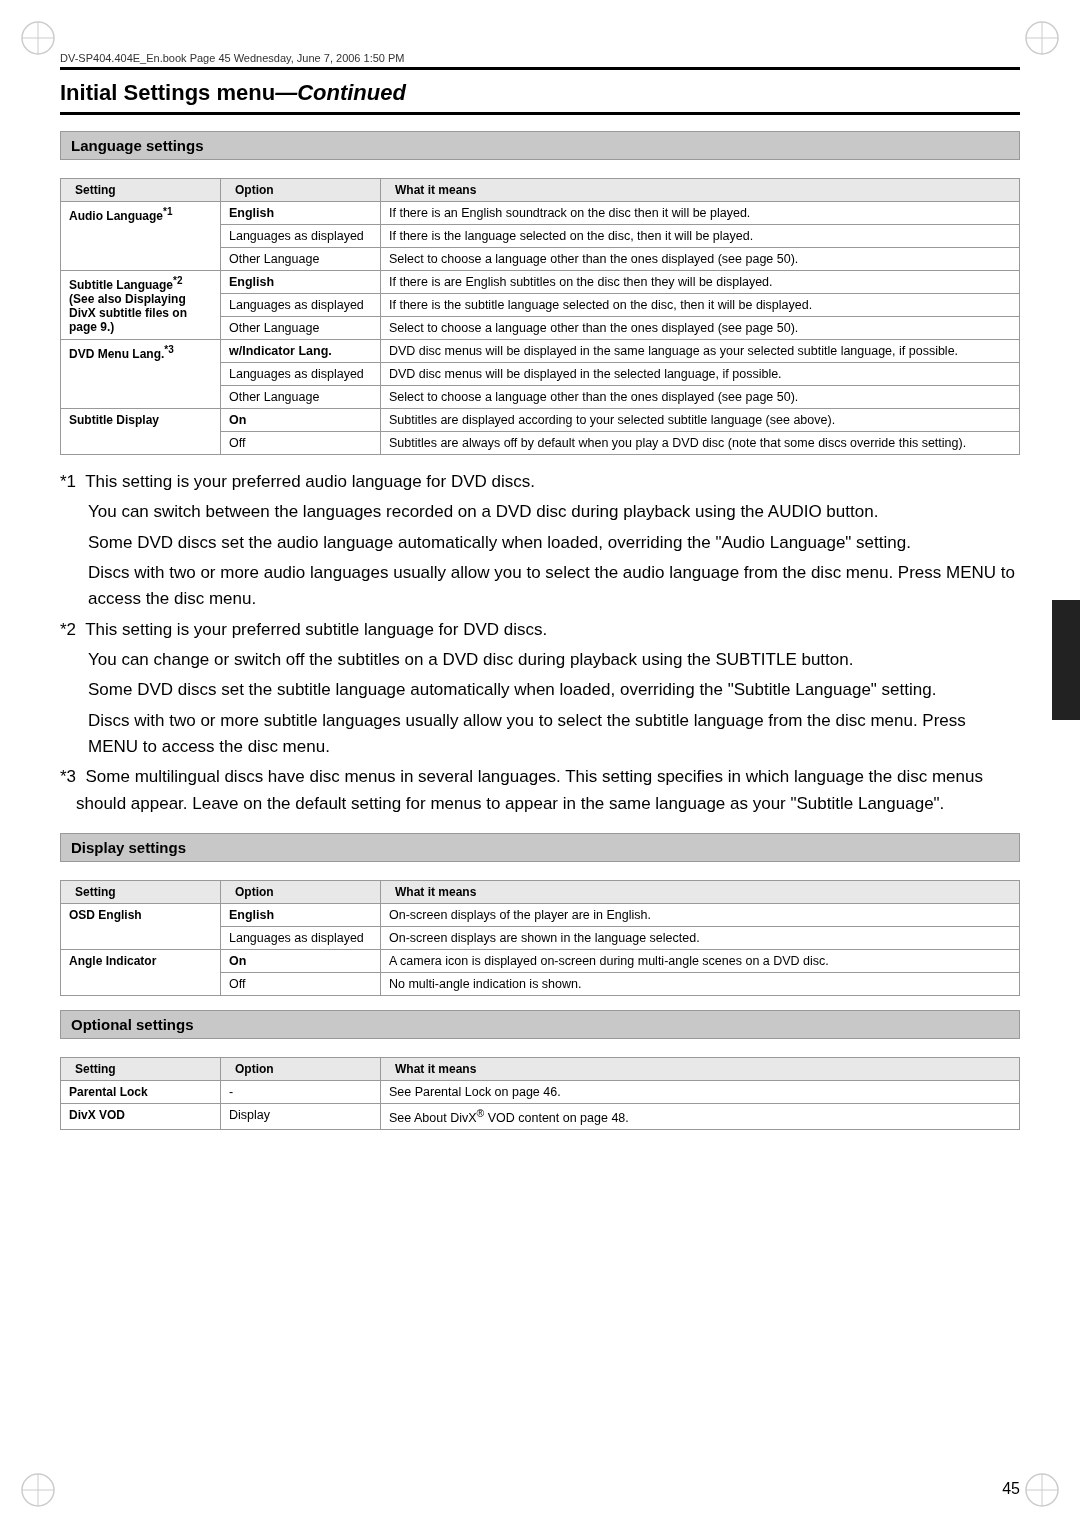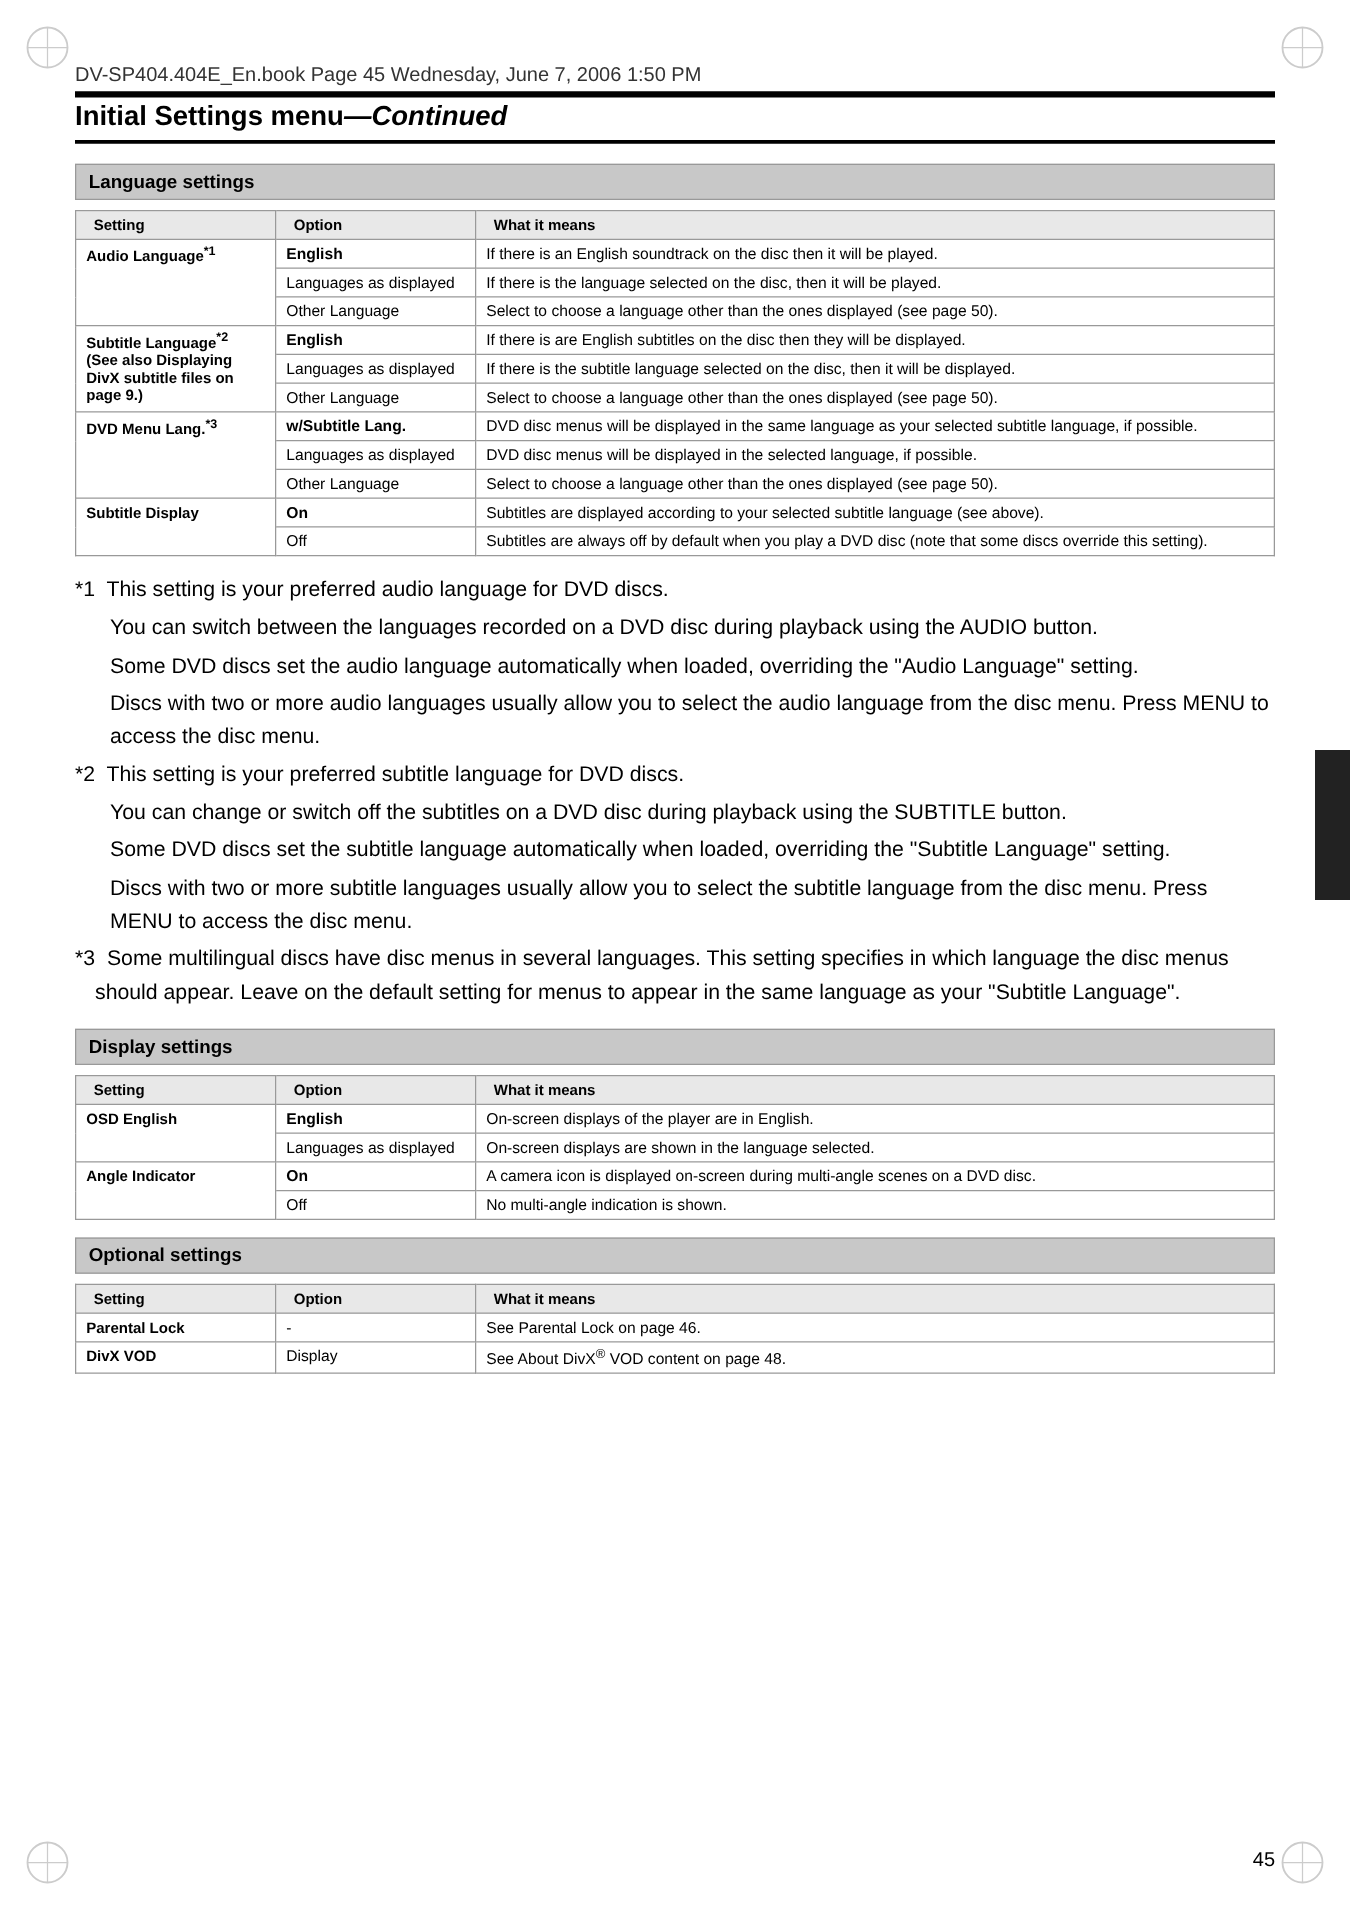--- a/index.html
+++ b/index.html
@@ -36,23 +36,23 @@
     .corner-tr { top: 18px; right: 18px; }
     .corner-bl { bottom: 18px; left: 18px; }
     .corner-br { bottom: 18px; right: 18px; }
 
     
     .header-bar {
       position: absolute;
       top: 52px;
       left: 60px;
       right: 60px;
-      font-size: 16px;
+      font-size: 11px;
       color: #333;
-      border-bottom: 5px solid #000000;
+      border-bottom: 3px solid #000000;
       padding-bottom: 3px;
     }
 
     
     .main-content {
       position: absolute;
       top: 80px;
       left: 60px;
       right: 60px;
       bottom: 60px;
@@ -70,21 +70,21 @@
     .page-title span.normal {
       font-style: normal;
     }
 
     
     .section-heading {
       background: #c8c8c8;
       font-size: 15px;
       font-weight: bold;
       padding: 5px 10px;
-      margin-bottom: 8px;
+      margin-bottom: 18px;
       border: 1px solid #999;
     }
 
     
     .settings-table {
       width: 100%;
       border-collapse: collapse;
       margin-bottom: 14px;
       font-size: 12.5px;
     }
@@ -234,21 +234,21 @@
           <td class="option-col">Languages as displayed</td>
           <td class="what-col">If there is the subtitle language selected on the disc, then it will be displayed.</td>
         </tr>
         <tr>
           <td class="option-col">Other Language</td>
           <td class="what-col">Select to choose a language other than the ones displayed (see page 50).</td>
         </tr>
 
         <tr>
           <td rowspan="3" class="setting-label">DVD Menu Lang.<sup>*3</sup></td>
-          <td class="option-col bold-opt">w/Subtitle Lang.</td>
+          <td class="option-col bold-opt">w/Indicator Lang.</td>
           <td class="what-col">DVD disc menus will be displayed in the same language as your selected subtitle language, if possible.</td>
         </tr>
         <tr>
           <td class="option-col">Languages as displayed</td>
           <td class="what-col">DVD disc menus will be displayed in the selected language, if possible.</td>
         </tr>
         <tr>
           <td class="option-col">Other Language</td>
           <td class="what-col">Select to choose a language other than the ones displayed (see page 50).</td>
         </tr>

